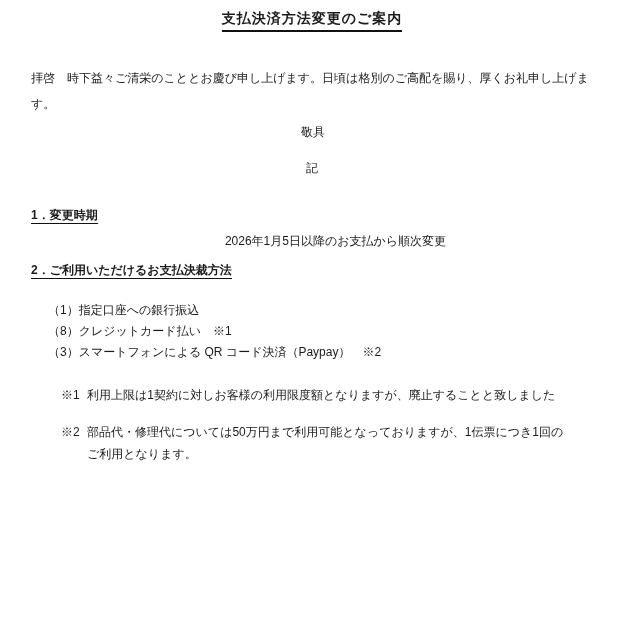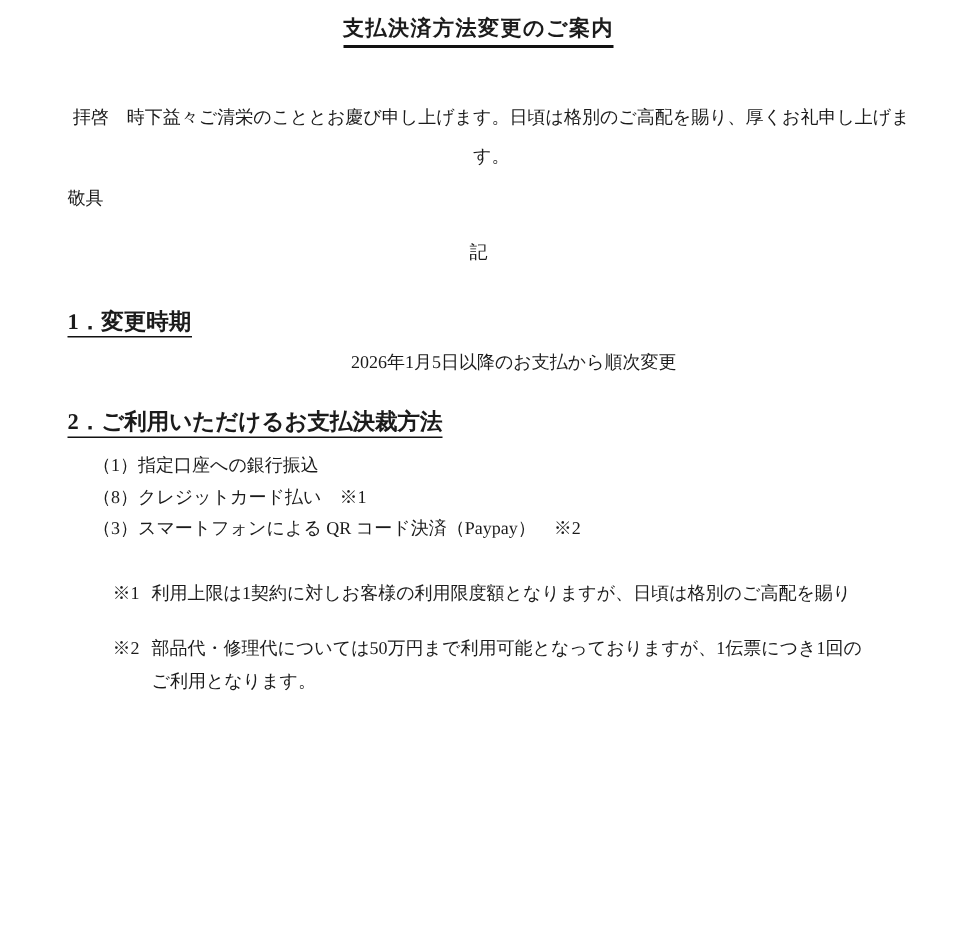--- a/index.html
+++ b/index.html
@@ -6,79 +6,78 @@
     margin: 0;
     padding: 0;
     background: #ffffff;
   }
   .page {
     position: relative;
     width: 638px;
     height: 628px;
     box-sizing: border-box;
     background: #ffffff;
-    font-family: Liberation Serif, serif;
+    font-family: Liberation Sans, sans-serif;
     color: #1b1b1b;
-    padding: 10px 28px 0 45px;
+    padding: 10px 28px 0 31px;
     overflow: hidden;
     font-size: 12px;
   }
   .title-row {
     margin-left: -45px;
     margin-right: -28px;
     text-align: center;
   }
   .doc-title {
     display: inline-block;
     font-size: 14px;
     font-weight: bold;
     letter-spacing: 1px;
     border-bottom: 2px solid #111;
     padding-bottom: 2px;
   }
   .greeting {
     margin-top: 33px;
     line-height: 26px;
-    text-align: center;
   }
   .body-par {
     line-height: 26px;
   }
   .closing {
     margin-top: 2px;
-    text-align: left;
+    text-align: center;
     padding-right: 15px;
     line-height: 26px;
   }
   .kigou-row {
     margin-left: -45px;
     margin-right: -28px;
     text-align: center;
     margin-top: 10px;
     line-height: 26px;
   }
   .sec-heading {
     font-weight: bold;
-    font-size: 15px;
+    font-size: 12px;
     line-height: 20px;
   }
   .sec-heading .u {
     border-bottom: 1.5px solid #111;
     padding-bottom: 1px;
   }
   .sec1 { margin-top: 24px; }
   .sec1-content {
     margin-top: 5px;
     padding-left: 30px;
     line-height: 22px;
     text-align: center;
   }
-  .sec2 { margin-top: 20px; }
+  .sec2 { margin-top: 8px; }
   .items {
-    margin-top: 8px;
+    margin-top: 20px;
     padding-left: 17px;
   }
   .items .item {
     line-height: 21px;
   }
   .note {
     display: flex;
     padding-left: 30px;
     line-height: 22px;
   }
@@ -116,21 +115,21 @@
   </div>
   <div class="items">
     <div class="item">（1）指定口座への銀行振込</div>
     <div class="item">（8）クレジットカード払い　※1</div>
     <div class="item">（3）スマートフォンによる QR コード決済（Paypay）　※2</div>
   </div>
 
   <div class="note note1">
     <span class="marker">※1</span>
     <span class="text">
-      <div>利用上限は1契約に対しお客様の利用限度額となりますが、日頃は格別のご高配を賜り</div>
+      <div>利用上限は1契約に対しお客様の利用限度額となりますが、廃止することと致しました</div>
     </span>
   </div>
 
   <div class="note note2">
     <span class="marker">※2</span>
     <span class="text">
       <div>部品代・修理代については50万円まで利用可能となっておりますが、1伝票につき1回の</div>
       <div>ご利用となります。</div>
     </span>
   </div>

